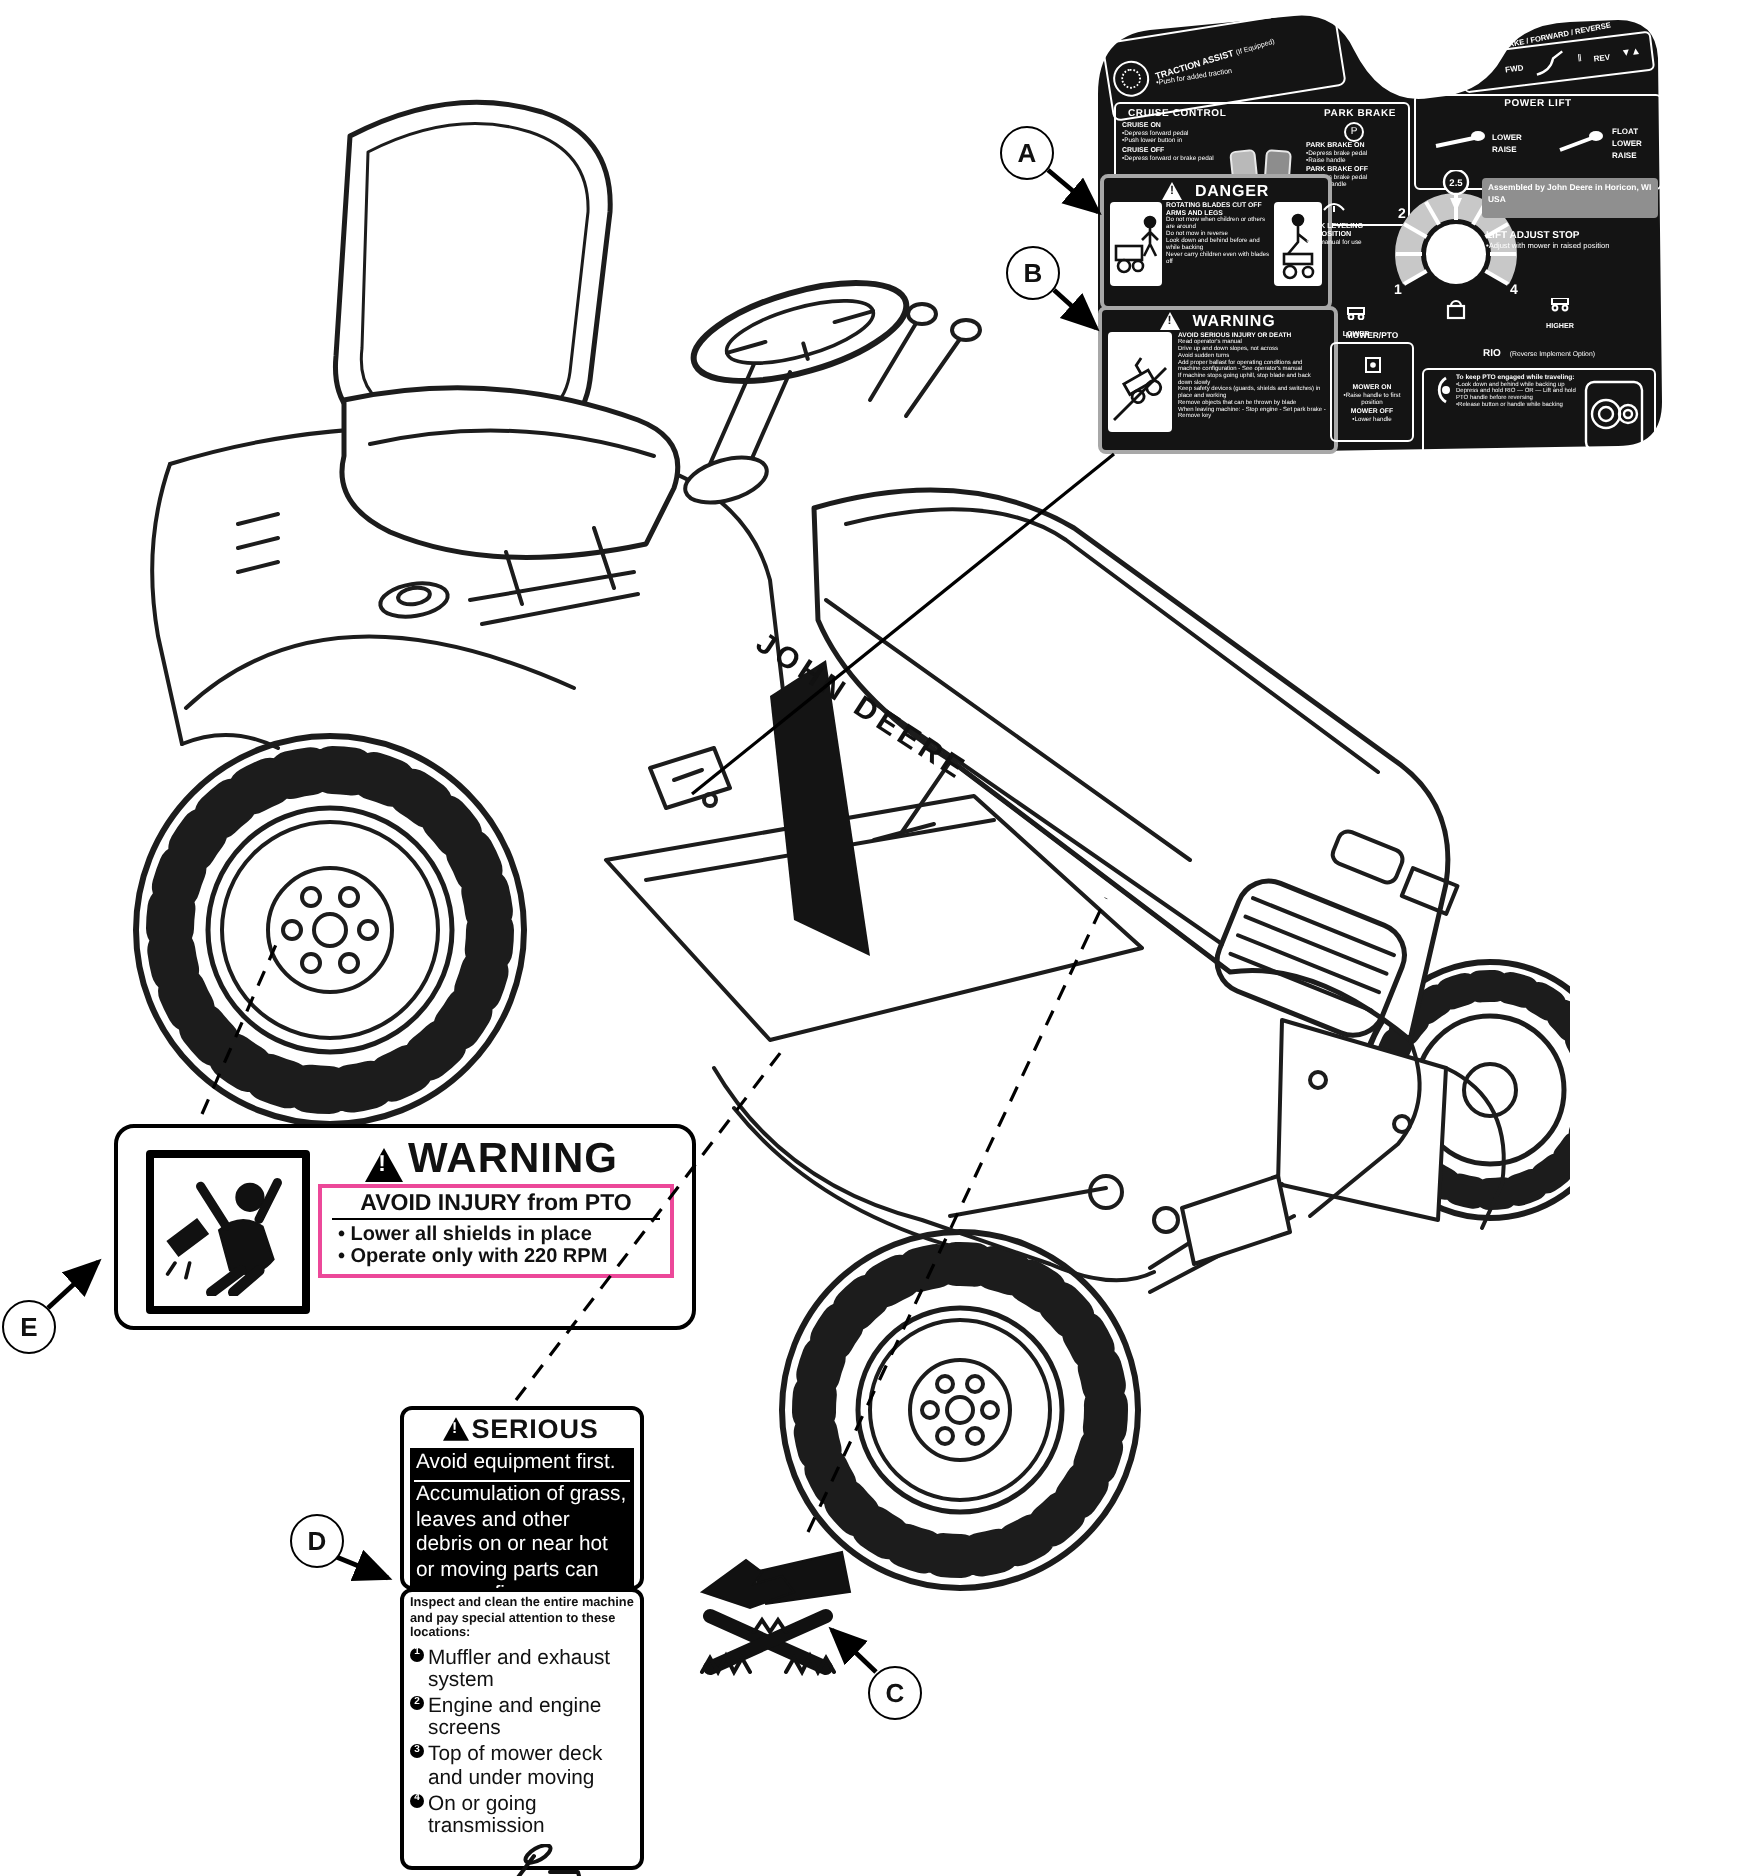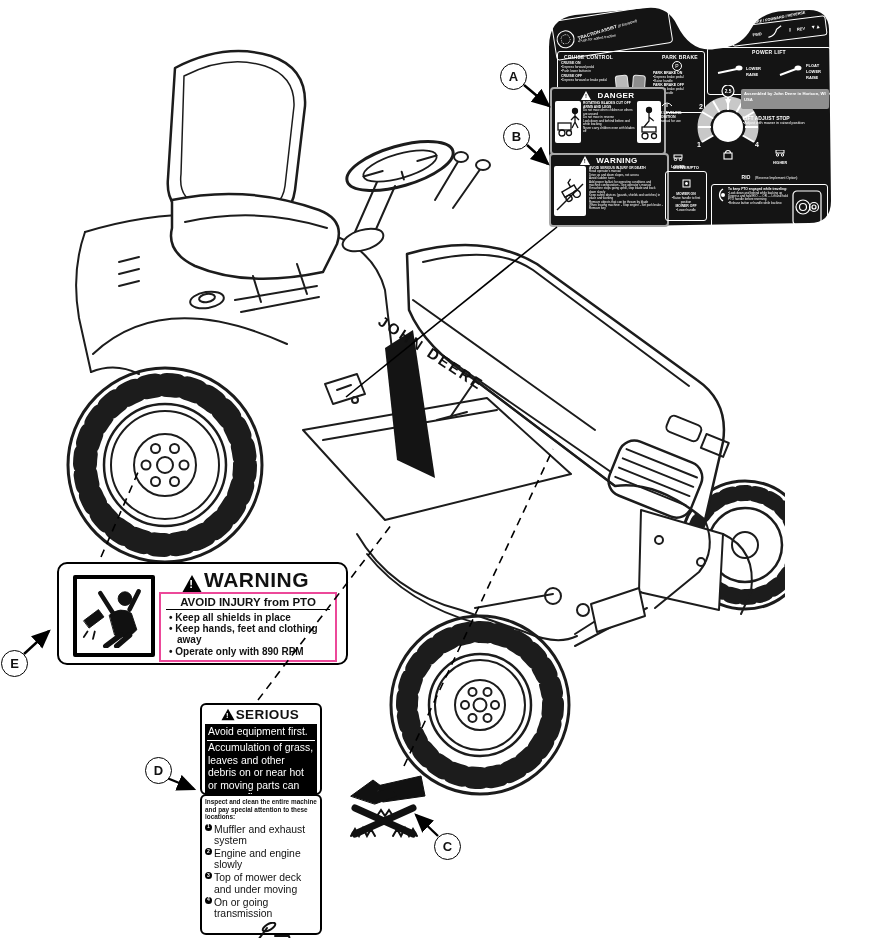--- a/index.html
+++ b/index.html
@@ -474,23 +474,22 @@
           <path d="M6,52 l-4,6 M14,52 l-2,8" stroke-width="2" fill="none"></path>
         </g>
         </svg>
     </div>
     <div class="abs" style="left:100px;top:5px;width:178px">
       <div class="hd" style="text-align:center">
         <span class="tri dark" style="transform:scale(1.9);margin-right:7px"></span><span>WARNING</span>
       </div>
       <div class="ebox">
         <div class="ebt">AVOID INJURY from PTO</div>
-        <div class="eb">• <span>Keep all shields in place</span></div>
-        <div class="eb">• <span>Keep hands, feet and clothing away</span></div>
-        <div class="eb">• <span>Operate only with 890 RPM</span></div>
+        <div class="eb">• <span>Lower all shields in place</span></div>
+        <div class="eb">• <span>Operate only with 220 RPM</span></div>
       </div>
     </div>
   </div>
 
   <div class="abs dbox" id="labelD1" style="left:200px;top:703px;width:118px;height:88px">
     <div class="hd">
       <span class="tri dark" style="transform:scale(1.3)"></span>
       <span>SERIOUS</span>
     </div>
     <div class="blk">
@@ -501,21 +500,21 @@
     </div>
   </div>
   <div class="abs dbox" id="labelD2" style="left:200px;top:794px;width:118px;height:137px">
     <div class="intro">Inspect and clean the entire machine and pay special attention to these locations:</div>
     <div class="it">
         <span class="numcirc">1</span>
         <span>Muffler and exhaust system</span>
       </div>
     <div class="it">
         <span class="numcirc">2</span>
-        <span>Engine and engine slowly</span>
+        <span>Engine and engine screens</span>
       </div>
     <div class="it">
         <span class="numcirc">3</span>
         <span>Top of mower deck and under moving</span>
       </div>
     <div class="it">
         <span class="numcirc">4</span>
         <span>On or going transmission</span>
       </div>
     <svg width="104" height="62" viewBox="0 0 104 62" style="display:block;margin:2px auto 0">

